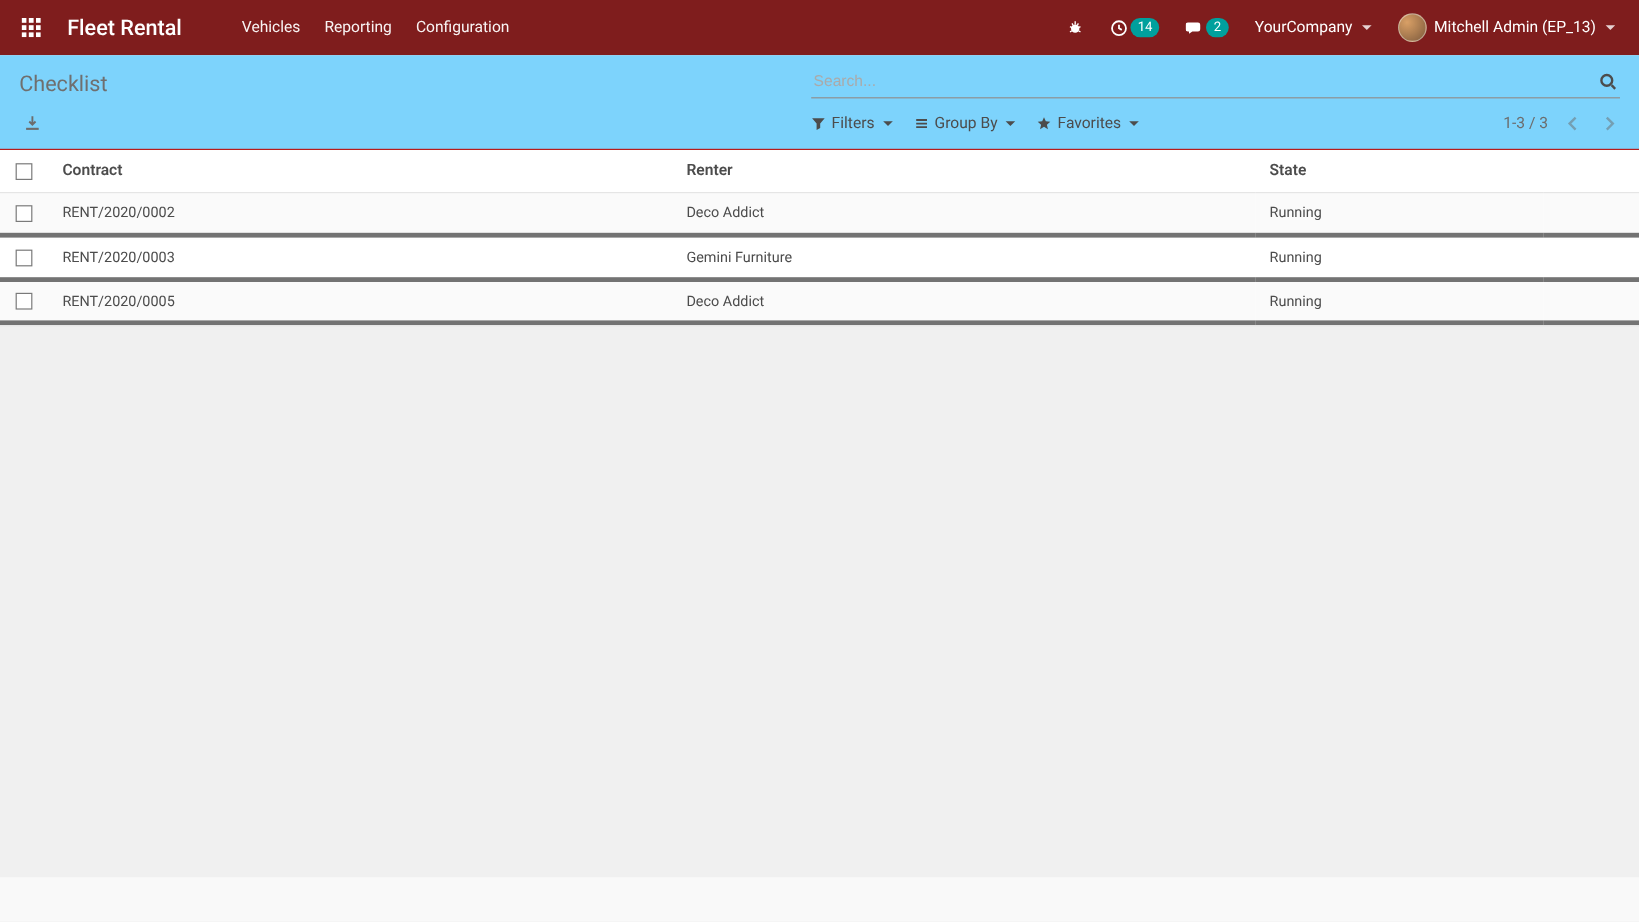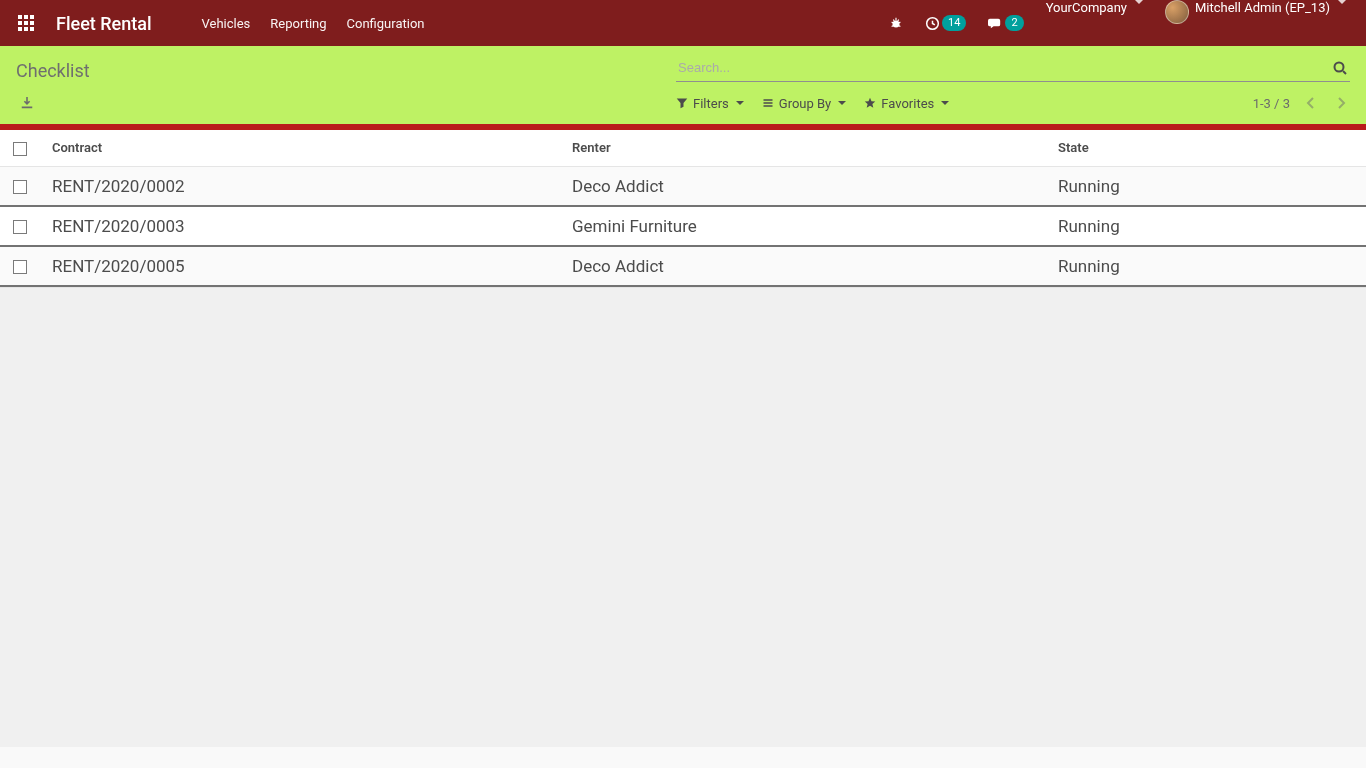--- a/index.html
+++ b/index.html
@@ -8,26 +8,26 @@
   
   .navbar { background: #7f1d1d; height: 46px; display: flex; align-items: center; color: #fff; padding: 0 12px 0 8px; }
   .apps-btn { width: 36px; height: 46px; display: flex; align-items: center; justify-content: center; cursor: pointer; }
   .brand { font-size: 18px; font-weight: 500; margin-left: 12px; margin-right: 40px; cursor: pointer; white-space: nowrap; }
   .nav-menu { display: flex; gap: 0; }
   .nav-item { padding: 0 10px; height: 46px; display: flex; align-items: center; cursor: pointer; font-size: 13px; color: #fff; opacity: 0.95; }
   .nav-spacer { flex: 1; }
   .nav-right { display: flex; align-items: center; gap: 6px; }
   .nav-icon-btn { position: relative; padding: 0 8px; height: 46px; display: flex; align-items: center; cursor: pointer; }
   .badge { background: #00a09d; color: #fff; border-radius: 10px; font-size: 11px; padding: 1px 6px; margin-left: 2px; line-height: 14px; }
-  .company-switch, .user-menu { display: flex; align-items: flex-start; gap: 6px; padding: 0 8px; height: 46px; cursor: pointer; }
+  .company-switch, .user-menu { display: flex; align-items: center; gap: 6px; padding: 0 8px; height: 46px; cursor: pointer; }
   .avatar { width: 24px; height: 24px; border-radius: 50%; background: radial-gradient(circle at 30% 30%, #d9a066, #7d5a3c); border: 1px solid rgba(255,255,255,0.4); }
   .caret { width: 0; height: 0; border-left: 4px solid transparent; border-right: 4px solid transparent; border-top: 4px solid #fff; opacity: 0.8; margin-left: 2px; }
 
   
-  .control-panel { background: #bef264; border-bottom: 6px solid #b91c1c; }
+  .control-panel { background: #7dd3fc; border-bottom: 1px solid #b91c1c; }
   .cp-top { display: flex; align-items: flex-start; padding: 8px 16px 0 16px; }
   .cp-title { font-size: 18px; color: #6f6f6f; font-weight: 400; flex: 0 0 660px; padding-top: 6px; }
   .cp-search { flex: 1; position: relative; border-bottom: 1px solid #8f8f8f; display: flex; align-items: center; }
   .cp-search input { border: none; outline: none; width: 100%; padding: 6px 28px 6px 2px; font-size: 13px; background: transparent; }
   .cp-search input::placeholder { color: #aaa; }
   .search-glass { position: absolute; right: 2px; cursor: pointer; }
 
   .cp-bottom { display: flex; align-items: center; padding: 10px 16px 10px 16px; }
   .cp-left-tools { flex: 0 0 660px; display: flex; align-items: center; }
   .export-btn { cursor: pointer; color: #6c6c6c; padding: 4px; }
@@ -35,21 +35,21 @@
   .dropdown-btn { display: flex; align-items: center; gap: 5px; cursor: pointer; font-size: 13px; }
   .dropdown-btn .caret-d { width: 0; height: 0; border-left: 4px solid transparent; border-right: 4px solid transparent; border-top: 4px solid #4c4c4c; margin-left: 2px; }
   .cp-spacer { flex: 1; }
   .pager { display: flex; align-items: center; gap: 12px; color: #6c6c6c; font-size: 13px; }
   .pager-arrow { cursor: pointer; padding: 4px; opacity: 0.5; }
 
   
   .list-view { background: #fff; }
   table { width: 100%; border-collapse: collapse; }
   thead th { text-align: left; font-weight: 600; padding: 10px 12px; border-bottom: 1px solid #e5e5e5; font-size: 13px; color: #4c4c4c; background: #fff; }
-  tbody td { padding: 9px 12px; border-bottom: 2px solid #737373; font-size: 17px; color: #4c4c4c; }
+  tbody td { padding: 9px 12px; border-bottom: 4px solid #737373; font-size: 12px; color: #4c4c4c; }
   tbody tr:nth-child(odd) { background: #fafafa; }
   tbody tr:nth-child(even) { background: #fff; }
   .chk-cell { width: 40px; text-align: center; }
   .chk { width: 14px; height: 14px; border: 1.5px solid #7a7a7a; display: inline-block; vertical-align: middle; cursor: pointer; background: #fff; }
   .last-col { width: 80px; }
   .hdr-row th { cursor: pointer; }
   .col-contract { width: 520px; }
   .col-state { width: 240px; }
 
   .below { background: #f0f0f0; height: 460px; border-top: 1px solid #e5e5e5; }

